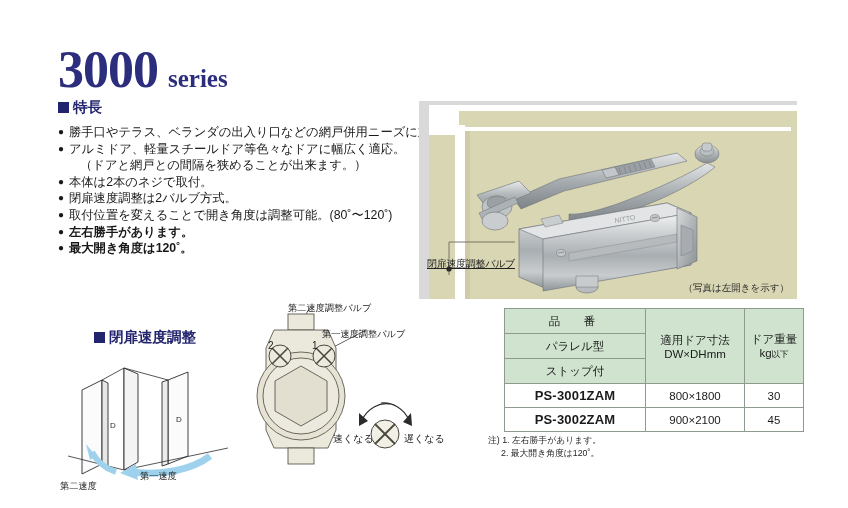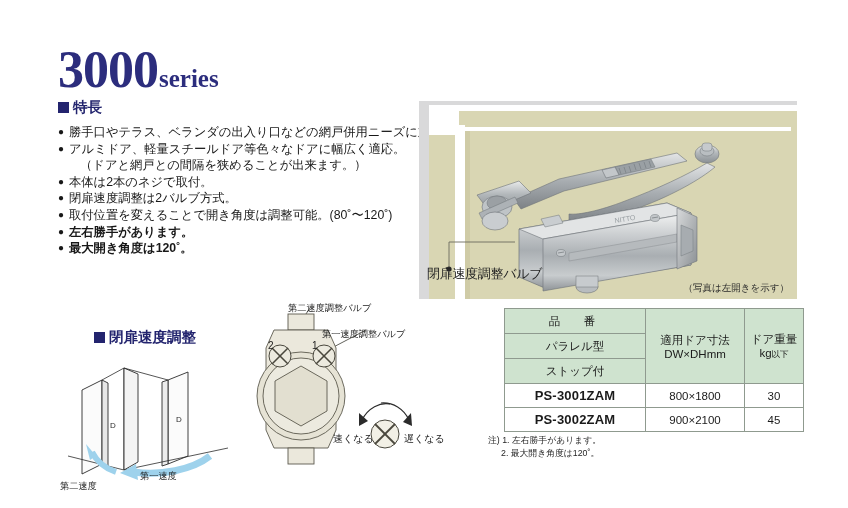--- a/index.html
+++ b/index.html
@@ -13,21 +13,21 @@
   
   #title-block{position:absolute;left:58px;top:44px;}
   #title-block .num{
     font-family:"Liberation Serif","DejaVu Serif",serif;
     font-weight:bold;font-size:52px;line-height:52px;
     color:#2c2d7d;letter-spacing:-1px;
   }
   #title-block .ser{
     font-family:"Liberation Serif","DejaVu Serif",serif;
     font-weight:bold;font-size:25px;color:#2c2d7d;
-    letter-spacing:0px;margin-left:1px;
+    letter-spacing:0px;margin-left:10px;
   }
 
   
   .sec-head{
     color:#23246e;font-weight:bold;font-size:14.5px;
     display:flex;align-items:center;gap:4px;white-space:nowrap;
   }
   .sec-head .sq{
     width:11px;height:11px;background:#23246e;display:inline-block;flex:0 0 auto;
   }
@@ -69,22 +69,23 @@
   .jamb{
     position:absolute;left:36px;top:24px;width:10px;height:174px;background:#ffffff;
   }
   .jamb2{
     position:absolute;left:46px;top:30px;width:5px;height:168px;background:#cfcba6;
   }
   .photo-caption{
     position:absolute;right:8px;bottom:4px;font-size:9.5px;color:#2a2a2a;white-space:nowrap;
   }
   .valve-label{
-    position:absolute;left:8px;bottom:16px;font-size:13px;color:#222;white-space:nowrap;
+    position:absolute;left:8px;bottom:28px;font-size:10px;color:#222;white-space:nowrap;
     letter-spacing:-0.3px;
+    text-decoration:underline;
   }
 
   
   .closer-svg{position:absolute;left:0;top:0;}
 
   
   #speed-sec{position:absolute;left:58px;top:328px;margin-left:36px;}
   #door-fig{position:absolute;left:60px;top:352px;}
   .fig-label{
     position:absolute;font-size:9.2px;color:#1b1b1b;white-space:nowrap;

